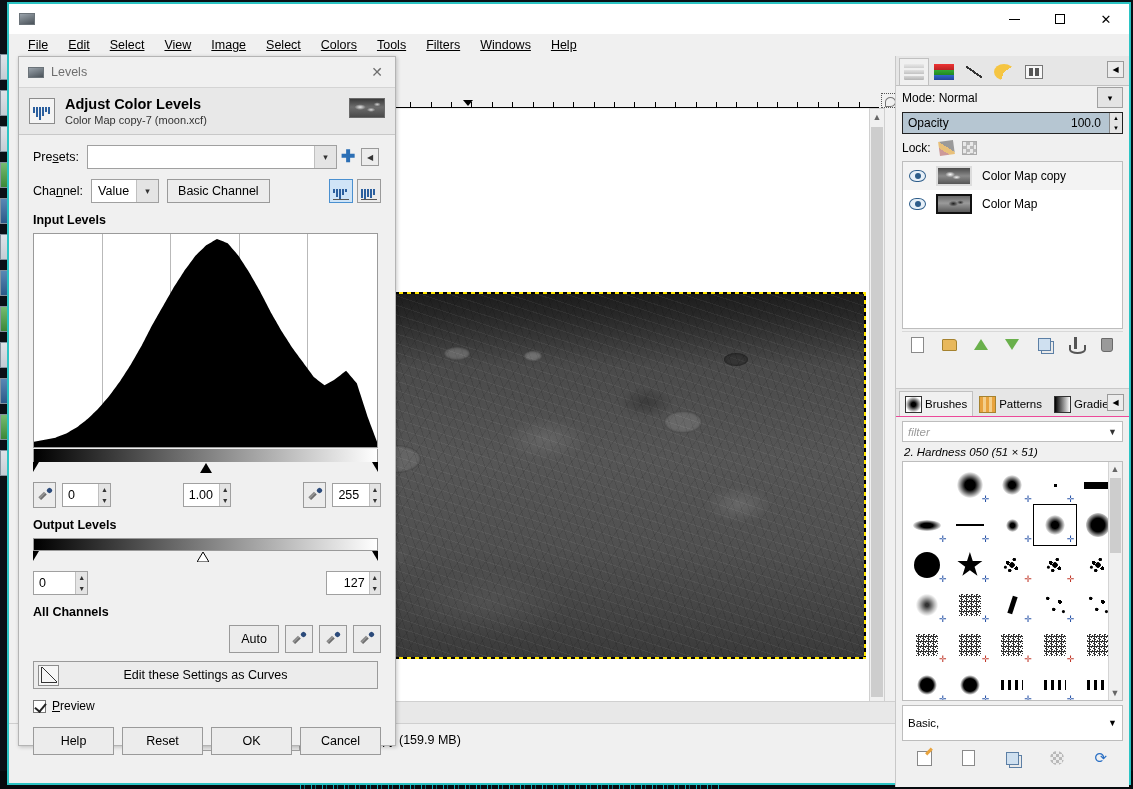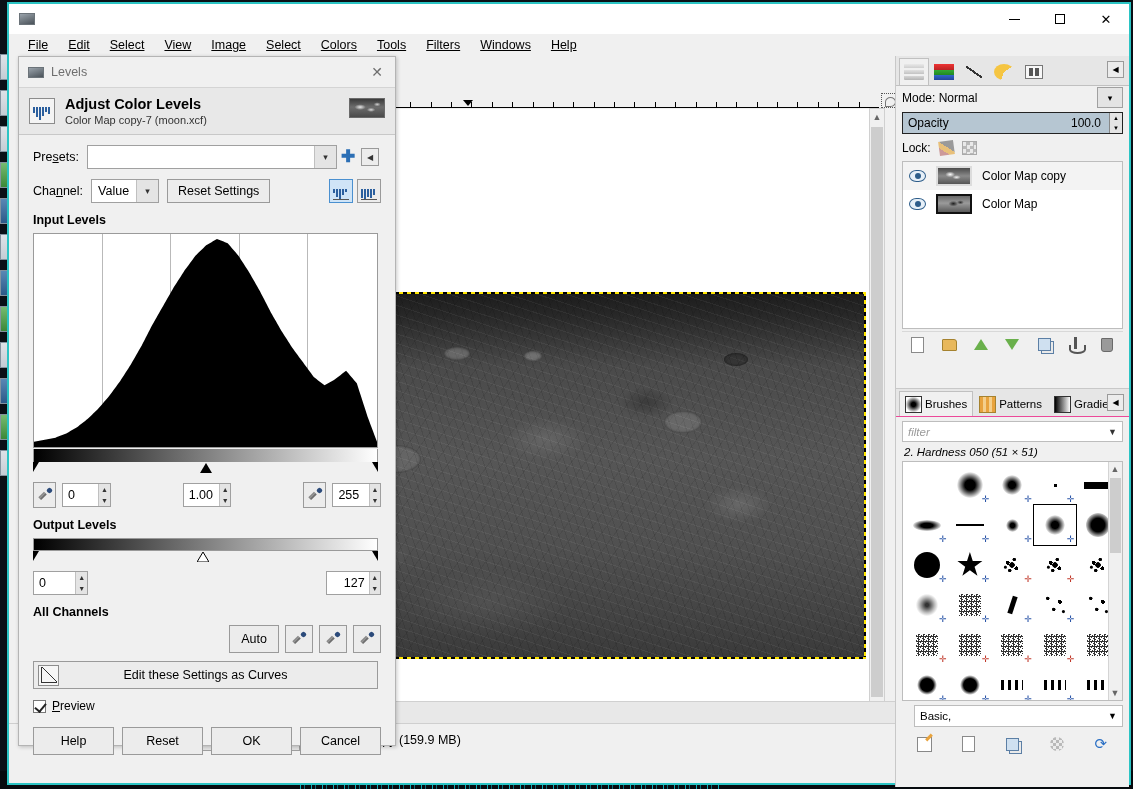--- a/index.html
+++ b/index.html
@@ -575,21 +575,21 @@
   .bcell { height:40px; position:relative; display:flex; align-items:center; justify-content:center; }
   .bcell.sel { outline:1px solid #000; }
   .bcell .plus { position:absolute; right:2px; bottom:1px; font-size:9px; color:#2a55a8; }
   .bcell .plus.red { color:#c0392b; }
   .bg-scroll {
     position:absolute; right:0; top:0; width:14px; height:100%;
     background:#f0f0f0; border-left:1px solid #d4d4d4;
   }
   .bg-scroll .th { position:absolute; left:1px; top:16px; width:11px; height:75px; background:#cdcdcd; }
   .basic-row {
-    margin:4px 6px 0 18px; height:22px; background:#fff; border:1px solid #bdbdbd;
+    margin:4px 6px 0 6px; height:36px; background:#fff; border:1px solid #bdbdbd;
     display:flex; align-items:center; padding:0 5px; font-size:11.5px;
   }
   .spacing-bar {
     margin:3px 6px 0 6px; height:22px; border:1px solid #222;
     background: linear-gradient(90deg,#b6c6d2 0 4%, #ffffff 4% 100%);
     display:flex; align-items:center; padding:0 5px; font-size:12px; position:relative;
   }
   .spacing-bar .sp {
     position:absolute; right:0; top:0; width:13px;height:20px;
     background:#e4e4e4;border-left:1px solid #888; display:flex;flex-direction:column;
@@ -793,21 +793,21 @@
             </div>
         </div>
 
         <div class="row">
           <div class="lab">Cha<u>n</u>nel:</div>
           <div class="combo" style="width:68px">
             <span>Value</span>
             <span class="combo-arrow">▾</span>
           </div>
           <div class="btn" style="margin-left:8px">
-              <span>Reset Settings</span>
+              <span>Basic Channel</span>
             </div>
           <div style="margin-left:auto;display:flex;gap:4px">
             <div class="tog-btn active">
                 <div class="hg-tiny"></div>
               </div>
             <div class="tog-btn">
                 <div class="hg-tiny log"></div>
               </div>
           </div>
         </div>

